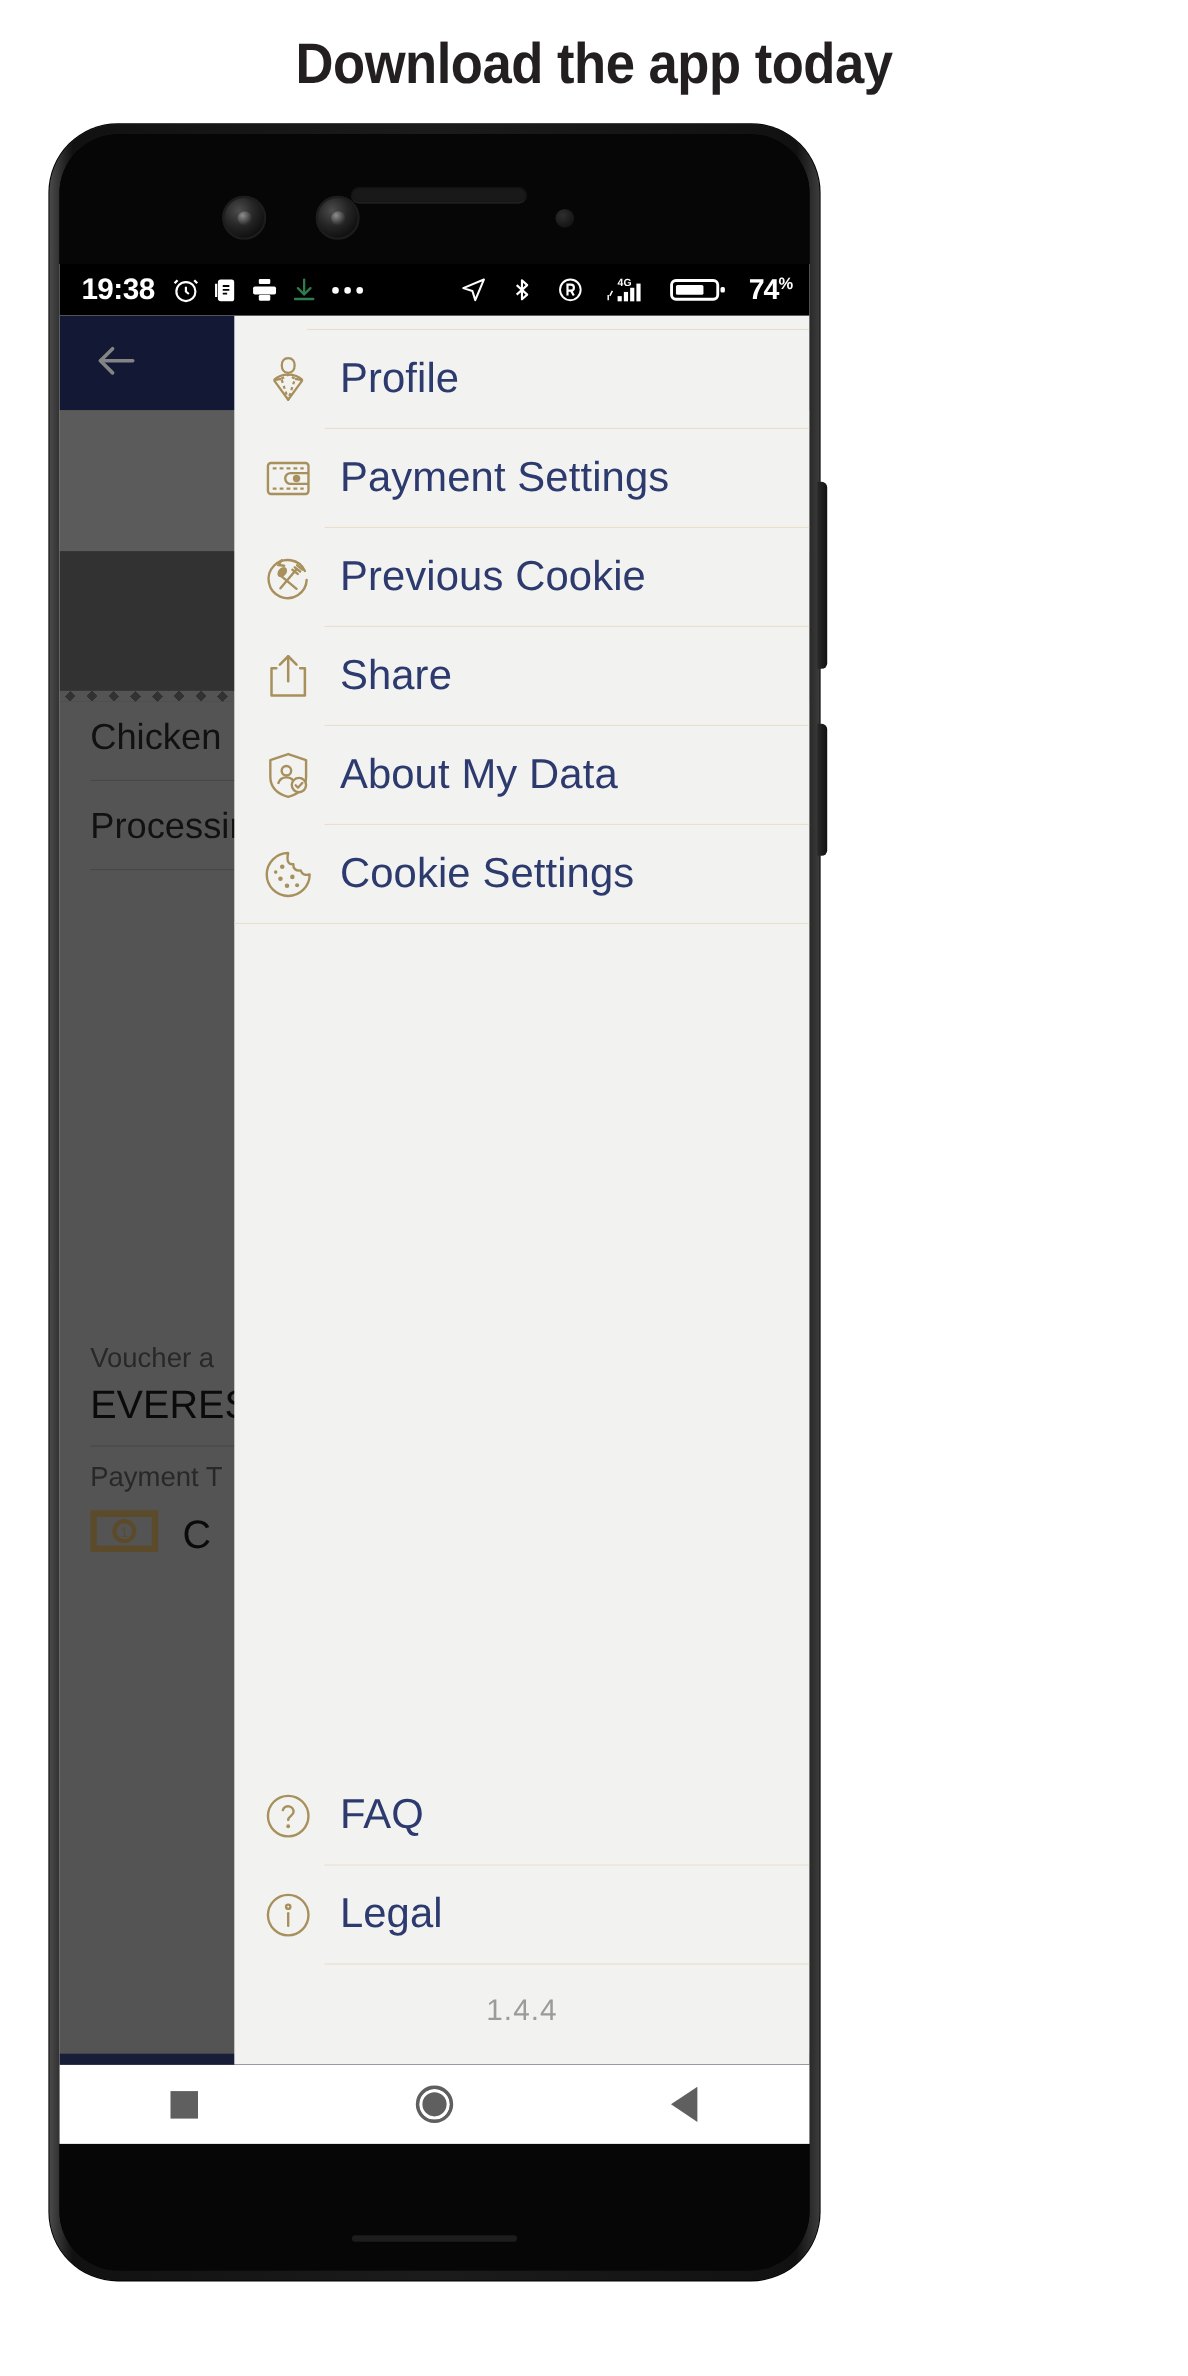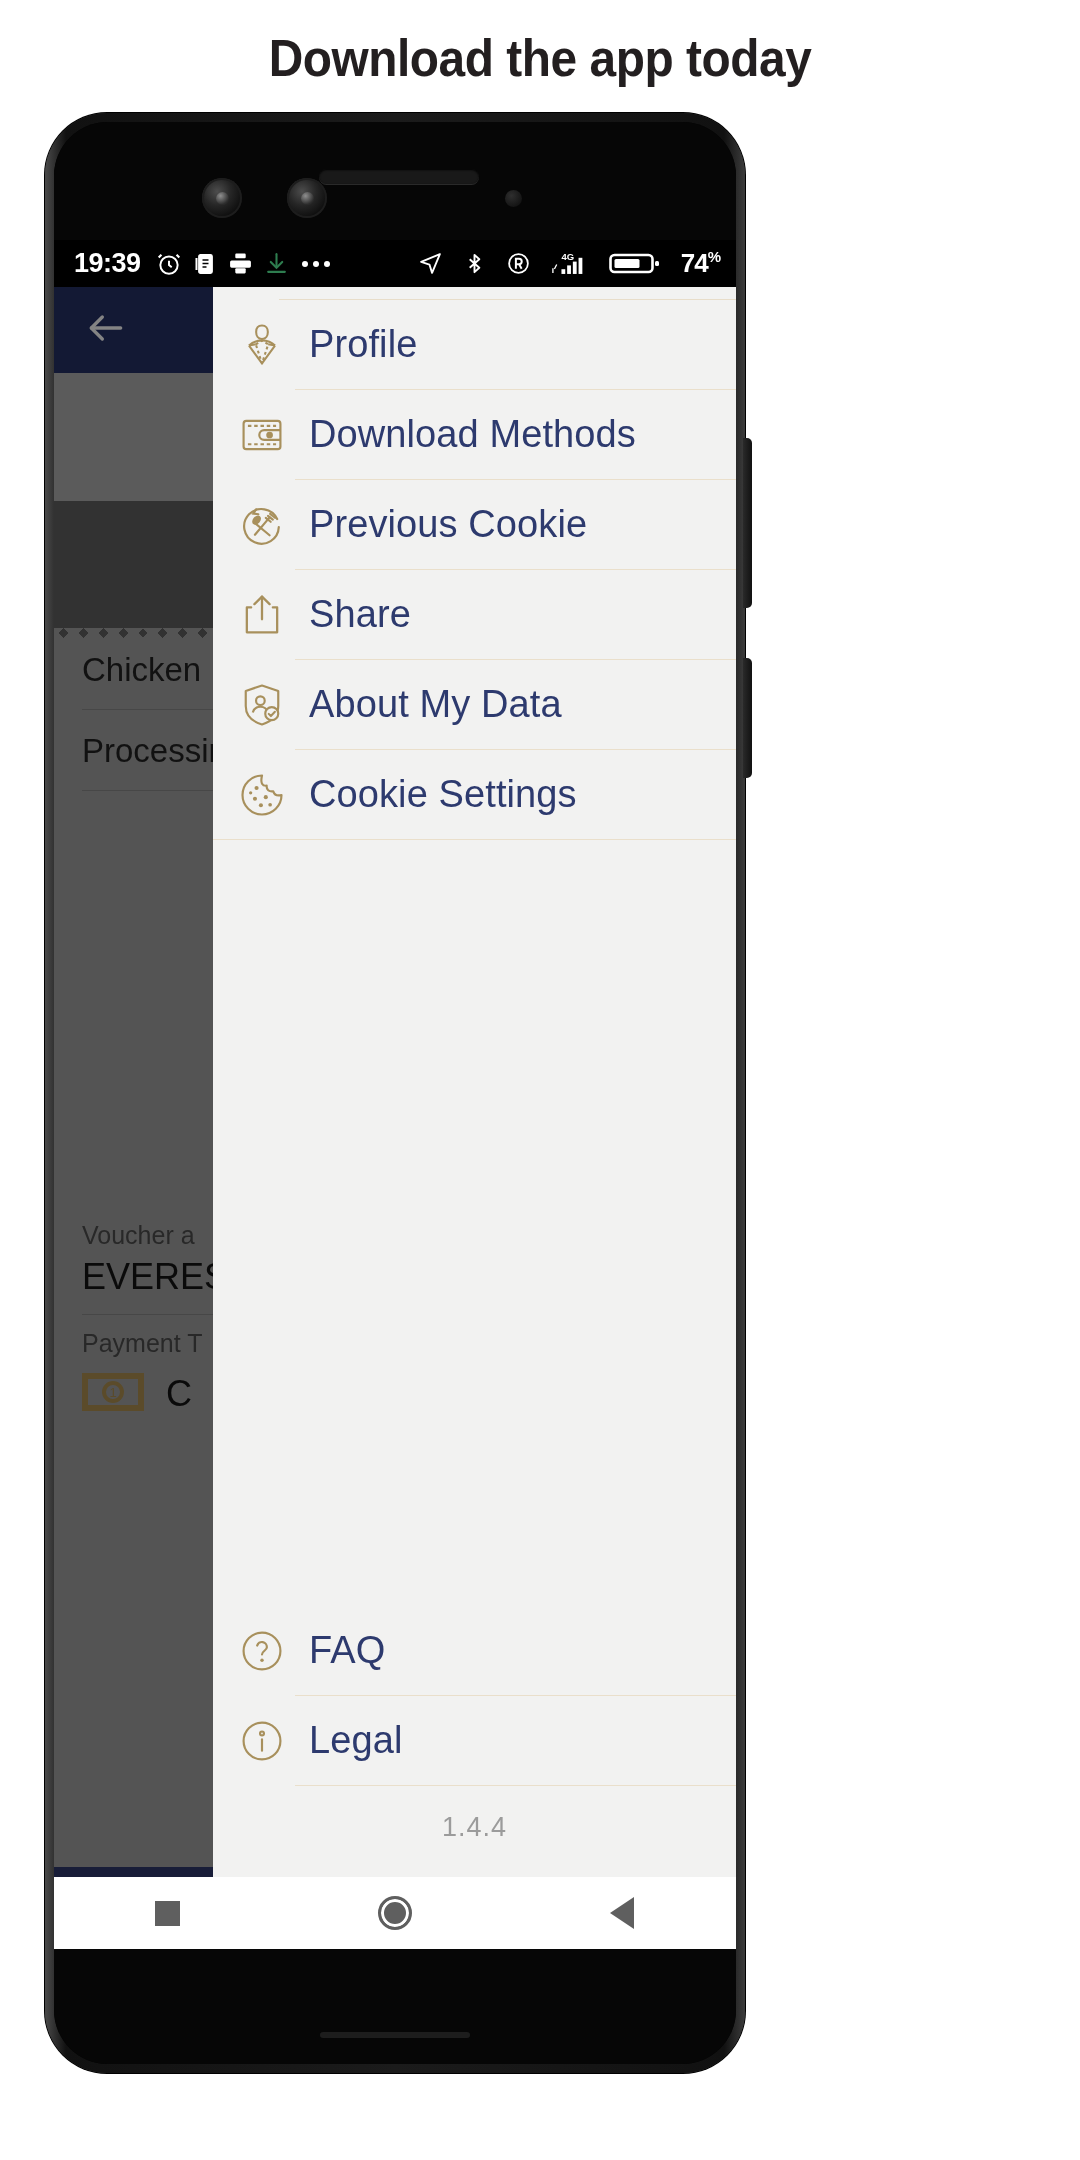--- a/index.html
+++ b/index.html
@@ -265,21 +265,21 @@
           <span class="lens"></span>
         </div>
       <div class="earpiece"></div>
       <div class="sensor"></div>
     </div>
 
     <div class="screen">
 
       <div class="statusbar">
         <div class="sb-left">
-          <span class="sb-time">19:39</span>
+          <span class="sb-time">19:38</span>
 
           <span class="sb-icon">
             <svg width="26" height="26" viewBox="0 0 24 24" fill="none" stroke="#fff" stroke-width="1.8">
               <circle cx="12" cy="13" r="8"></circle>
                 <path d="M12 9v4l2.5 2"></path>
               <path d="M5 3.5 2.5 6M19 3.5 21.5 6" stroke-width="2"></path>
             </svg>
           </span>
 
           <span class="sb-icon">
@@ -423,21 +423,21 @@
 
           <div class="menu-item">
             <span class="menu-icon">
               <svg width="52" height="52" viewBox="0 0 48 48" fill="none" stroke="#a8905c" stroke-width="2">
                 <rect x="7" y="11" width="34" height="26" rx="2.5"></rect>
                 <path d="M11 15.5h26M11 32.5h26" stroke-dasharray="3.2 2.6"></path>
                 <path d="M41 19.5H26a4.5 4.5 0 0 0 0 9h15"></path>
                 <circle cx="31" cy="24" r="3.1" fill="#a8905c" stroke="none"></circle>
               </svg>
             </span>
-            <span class="menu-label">Download Methods</span>
+            <span class="menu-label">Payment Settings</span>
           </div>
           <div class="menu-rule"></div>
 
           <div class="menu-item">
             <span class="menu-icon">
               <svg width="52" height="52" viewBox="0 0 48 48" fill="none" stroke="#a8905c" stroke-width="2" stroke-linecap="round">
                 <path d="M38 18.5A16 16 0 1 0 39.5 26"></path>
                 <path d="M18.5 9.5 16 13.5l4.6.6"></path>
                 <ellipse cx="19" cy="19.5" rx="3.4" ry="4.8" transform="rotate(40 19 19.5)" fill="#a8905c" stroke="none"></ellipse>
                 <path d="M17.2 22 31 33.5"></path>

